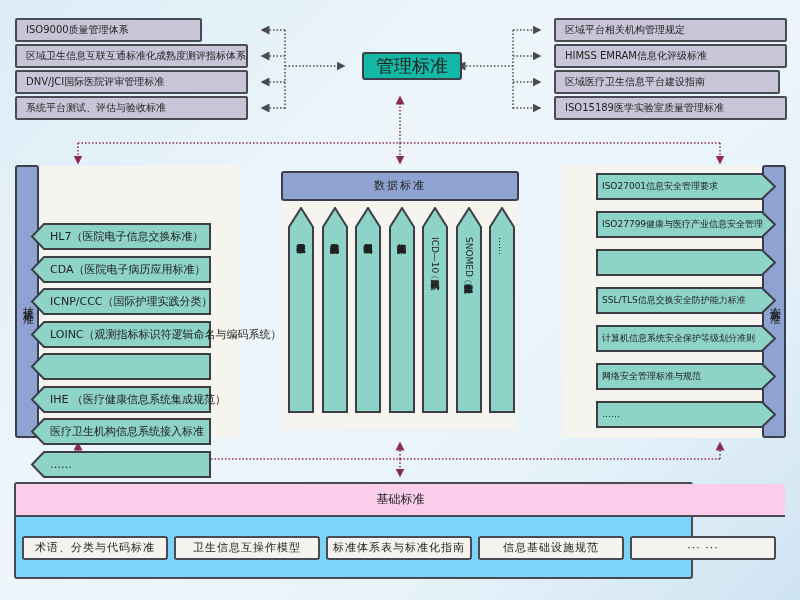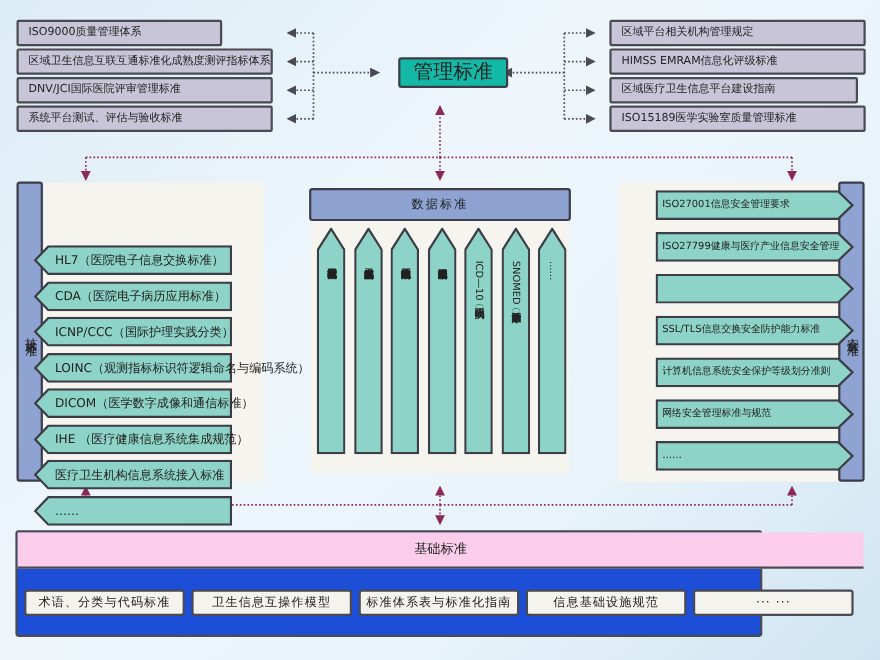--- a/index.html
+++ b/index.html
@@ -59,21 +59,21 @@
   .data-col { position: absolute; top: 207px; width: 26px; height: 206px; }
   .data-col .lbl {
     position: absolute; left: 0; top: 30px; width: 26px;
     writing-mode: vertical-rl; font-size: 9px; line-height: 26px; color: #222;
     display: flex; align-items: flex-start; justify-content: center;
   }
 
   
   .basic-wrap {
     position: absolute; left: 14px; top: 482px; width: 679px; height: 97px;
-    background: #1d4ed8; border: 2px solid #4a4a52; border-radius: 3px;
+    background: #7dd3fc; border: 2px solid #4a4a52; border-radius: 3px;
   }
   .basic-header {
     position: absolute; left: 0; top: 0; width: 769px; height: 33px;
     background: #fccdea; border-bottom: 2px solid #4a4a52;
     font-size: 12px; line-height: 31px; text-align: center; color: #222;
   }
   .basic-item {
     position: absolute; top: 52px; height: 24px;
     background: #f5f3ee; border: 2px solid #4a4a52; border-radius: 3px;
     font-size: 11px; line-height: 20px; text-align: center; color: #222; letter-spacing: 1px;
@@ -161,21 +161,20 @@
     <div class="tech-item" style="top: 272.5px;">
       <svg width="181" height="27">
         <path d="M14,1 L180,1 L180,26 L14,26 L2,13.5 Z" fill="#8dd3c7" stroke="#3d3d45" stroke-width="2"></path>
       </svg>
       <span class="lbl">LOINC（观测指标标识符逻辑命名与编码系统）</span>
     </div>
     <div class="tech-item" style="top: 305px;">
       <svg width="181" height="27">
         <path d="M14,1 L180,1 L180,26 L14,26 L2,13.5 Z" fill="#8dd3c7" stroke="#3d3d45" stroke-width="2"></path>
       </svg>
-      <span class="lbl">DICOM（医学数字成像和通信标准）</span>
     </div>
     <div class="tech-item" style="top: 337.5px;">
       <svg width="181" height="27">
         <path d="M14,1 L180,1 L180,26 L14,26 L2,13.5 Z" fill="#8dd3c7" stroke="#3d3d45" stroke-width="2"></path>
       </svg>
       <span class="lbl">IHE （医疗健康信息系统集成规范）</span>
     </div>
     <div class="tech-item" style="top: 370px;">
       <svg width="181" height="27">
         <path d="M14,1 L180,1 L180,26 L14,26 L2,13.5 Z" fill="#8dd3c7" stroke="#3d3d45" stroke-width="2"></path>

